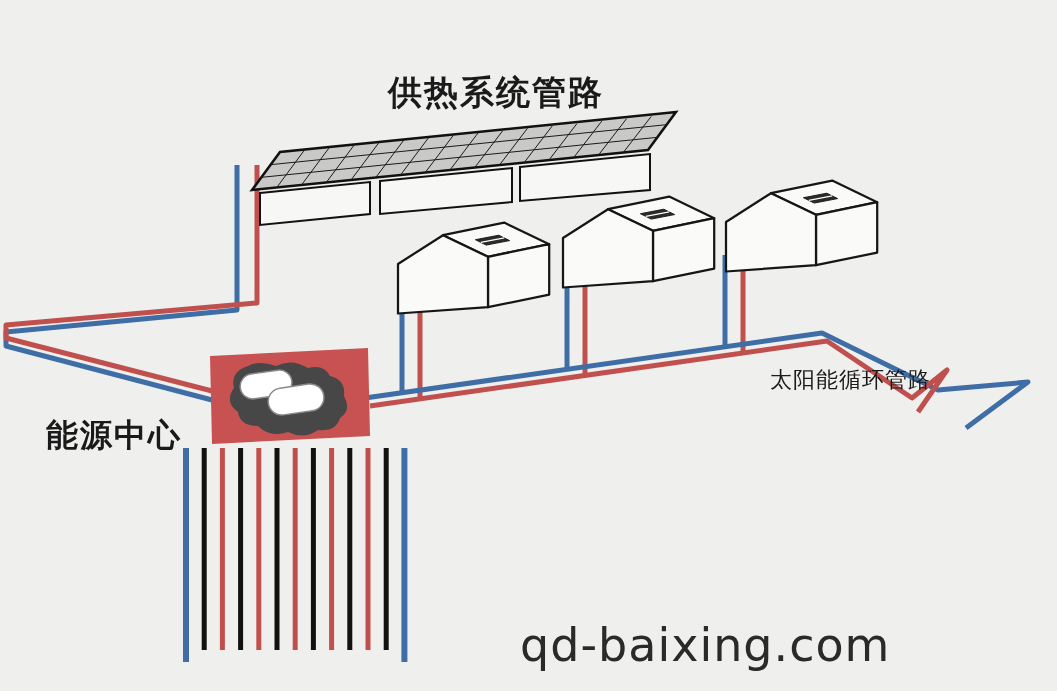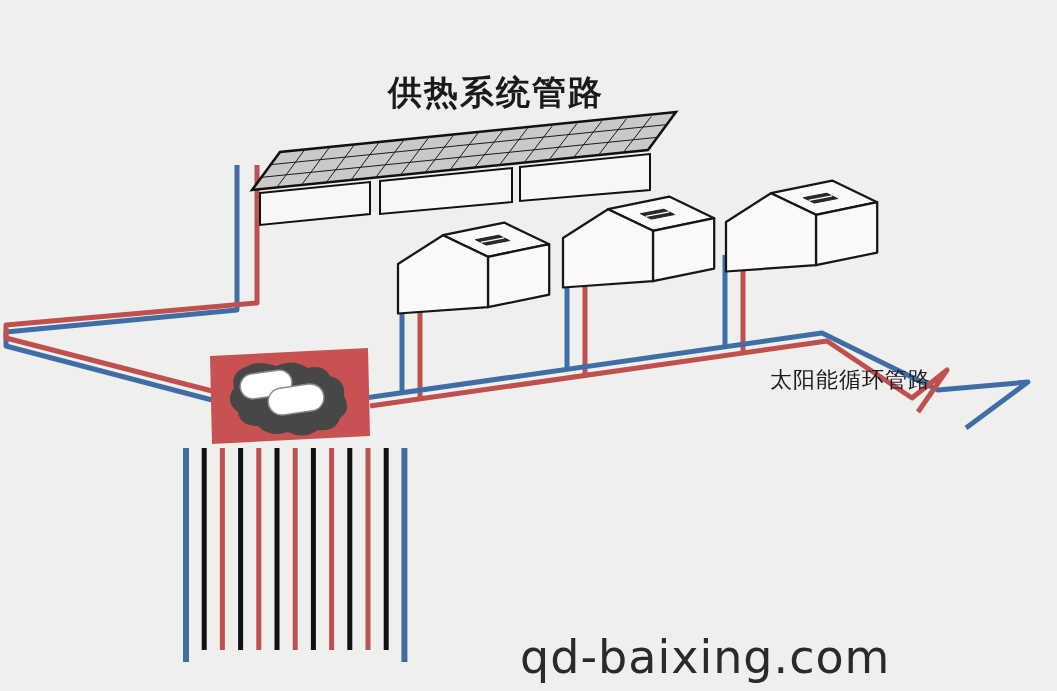--- a/index.html
+++ b/index.html
@@ -12,21 +12,21 @@
   svg{position:absolute;left:0;top:0;}
 
   .label{position:absolute;color:var(--text,#1a1a1a);white-space:nowrap;line-height:1.1;}
   .label-title{left:388px;top:74px;font-size:34px;font-weight:600;letter-spacing:2px;}
   .label-users{left:740px;top:136px;font-size:34px;font-weight:600;letter-spacing:2px;}
   .label-solarloop{left:8px;top:231px;font-size:26px;font-weight:500;letter-spacing:1px;}
   .label-energy{left:46px;top:418px;font-size:32px;font-weight:600;letter-spacing:2px;}
   .label-supply{left:770px;top:368px;font-size:22px;font-weight:500;letter-spacing:1px;}
   .watermark{
     position:absolute;left:520px;top:618px;font-size:46px;font-weight:500;
-    color:#2a2a2a;letter-spacing:1px;font-family:"DejaVu Sans",sans-serif;margin-top:12px;
+    color:#2a2a2a;letter-spacing:1px;font-family:"DejaVu Sans",sans-serif;
   }
 
   
   .pipe-cold{stroke:var(--pipe-cold,#3f6ea6);stroke-width:5;fill:none;stroke-linejoin:round;}
   .pipe-hot{stroke:var(--pipe-hot,#c0504d);stroke-width:5;fill:none;stroke-linejoin:round;}
 
   
   .bh-blue{stroke:var(--pipe-cold,#3f6ea6);stroke-width:6;}
   .bh-black{stroke:var(--borehole-dark,#111);stroke-width:5;}
   .bh-red{stroke:var(--pipe-hot,#c0504d);stroke-width:5;}
@@ -129,16 +129,17 @@
 
     <g>
       <polygon class="energy-box" points="210,356 368,348 370,436 212,444"></polygon>
       <path class="pump-blob" d="M248,366 q-18,6 -14,22 q-10,14 4,24 q2,14 20,14 q12,12 30,6 q16,8 30,-2 q18,2 22,-12 q12,-8 4,-22 q2,-16 -14,-20 q-6,-12 -22,-8 q-16,-10 -32,-2 q-18,-6 -28,0 z"></path>
       <rect class="pump-body" x="240" y="372" width="52" height="25" rx="12.5" transform="rotate(-8 266 384)"></rect>
       <rect class="pump-body" x="268" y="386" width="56" height="27" rx="13.5" transform="rotate(-8 296 399)"></rect>
     </g>
   </svg>
 
   <div class="label label-title">供热系统管路</div>
+  <div class="label label-energy">能源中心</div>
   <div class="label label-supply">太阳能循环管路</div>
   <div class="watermark">qd-baixing.com</div>
 
 </div>
 
 </body></html>

